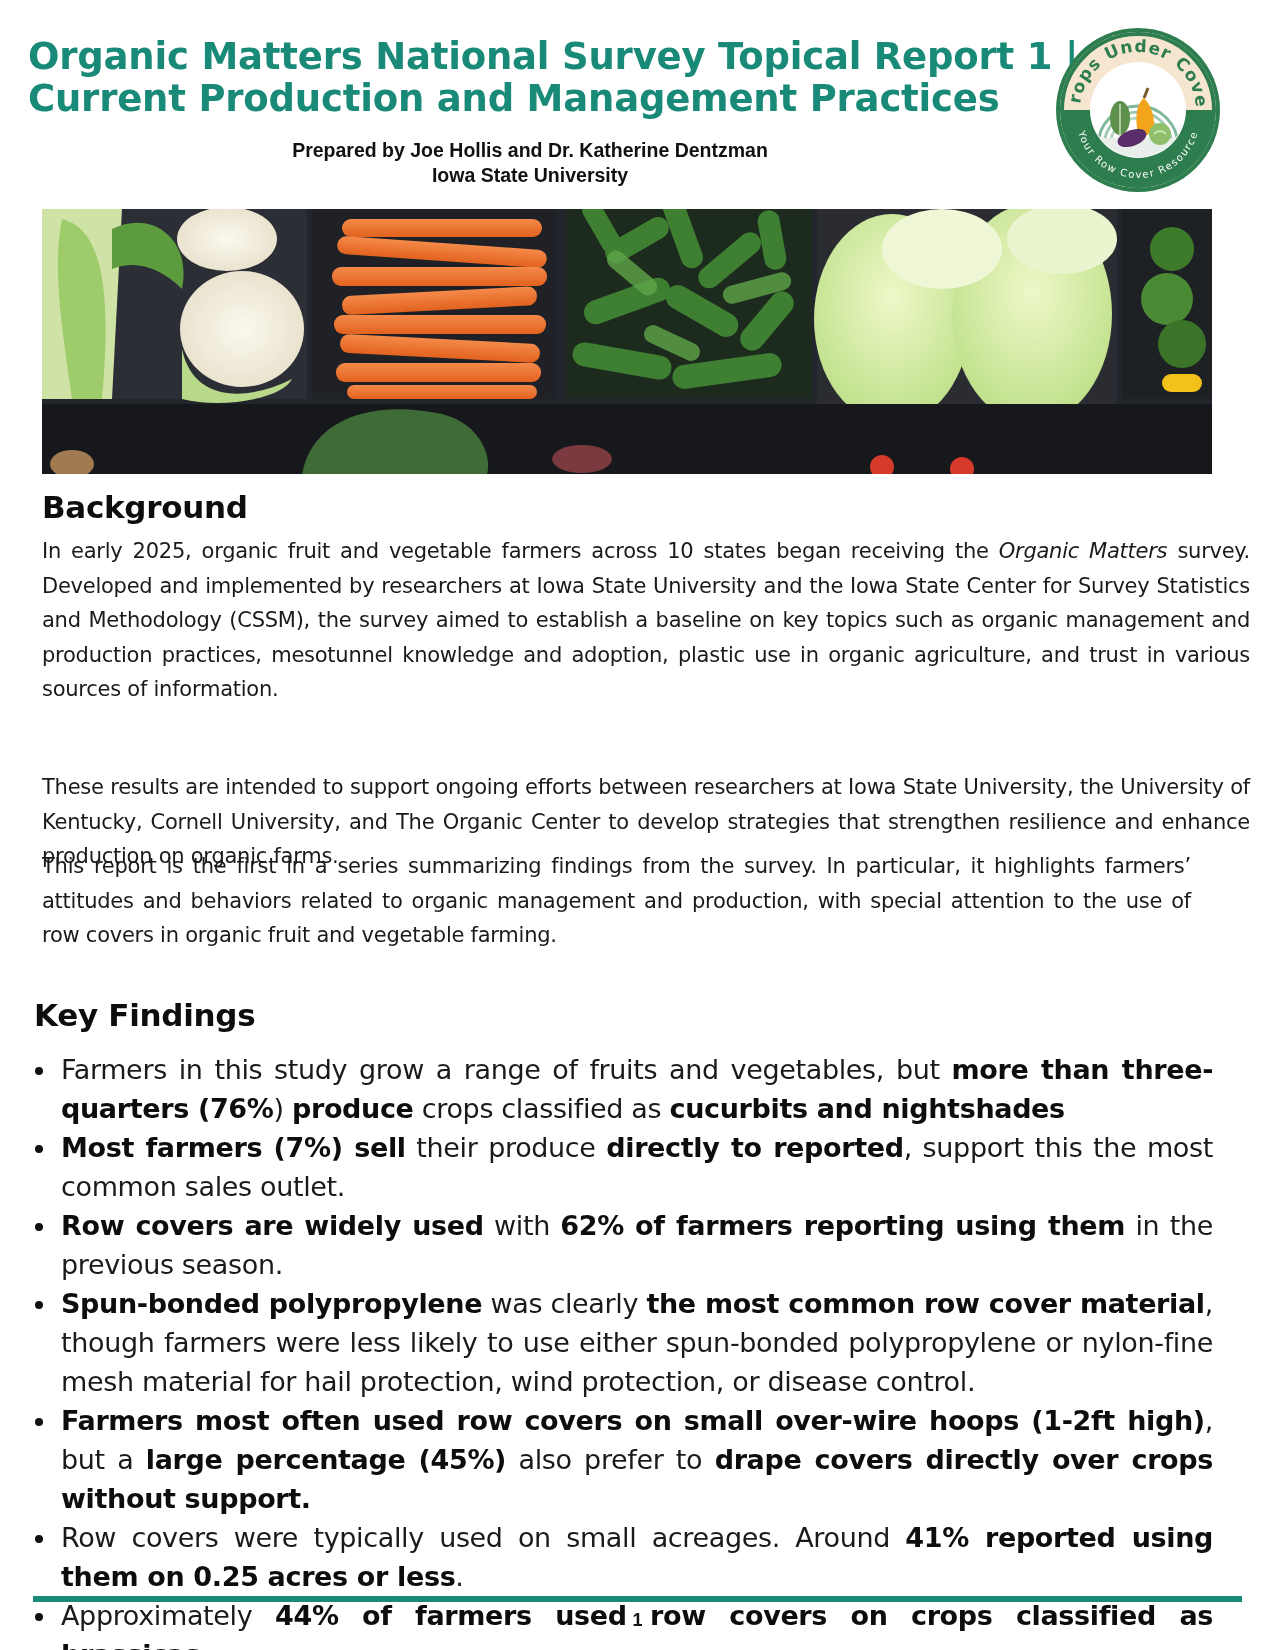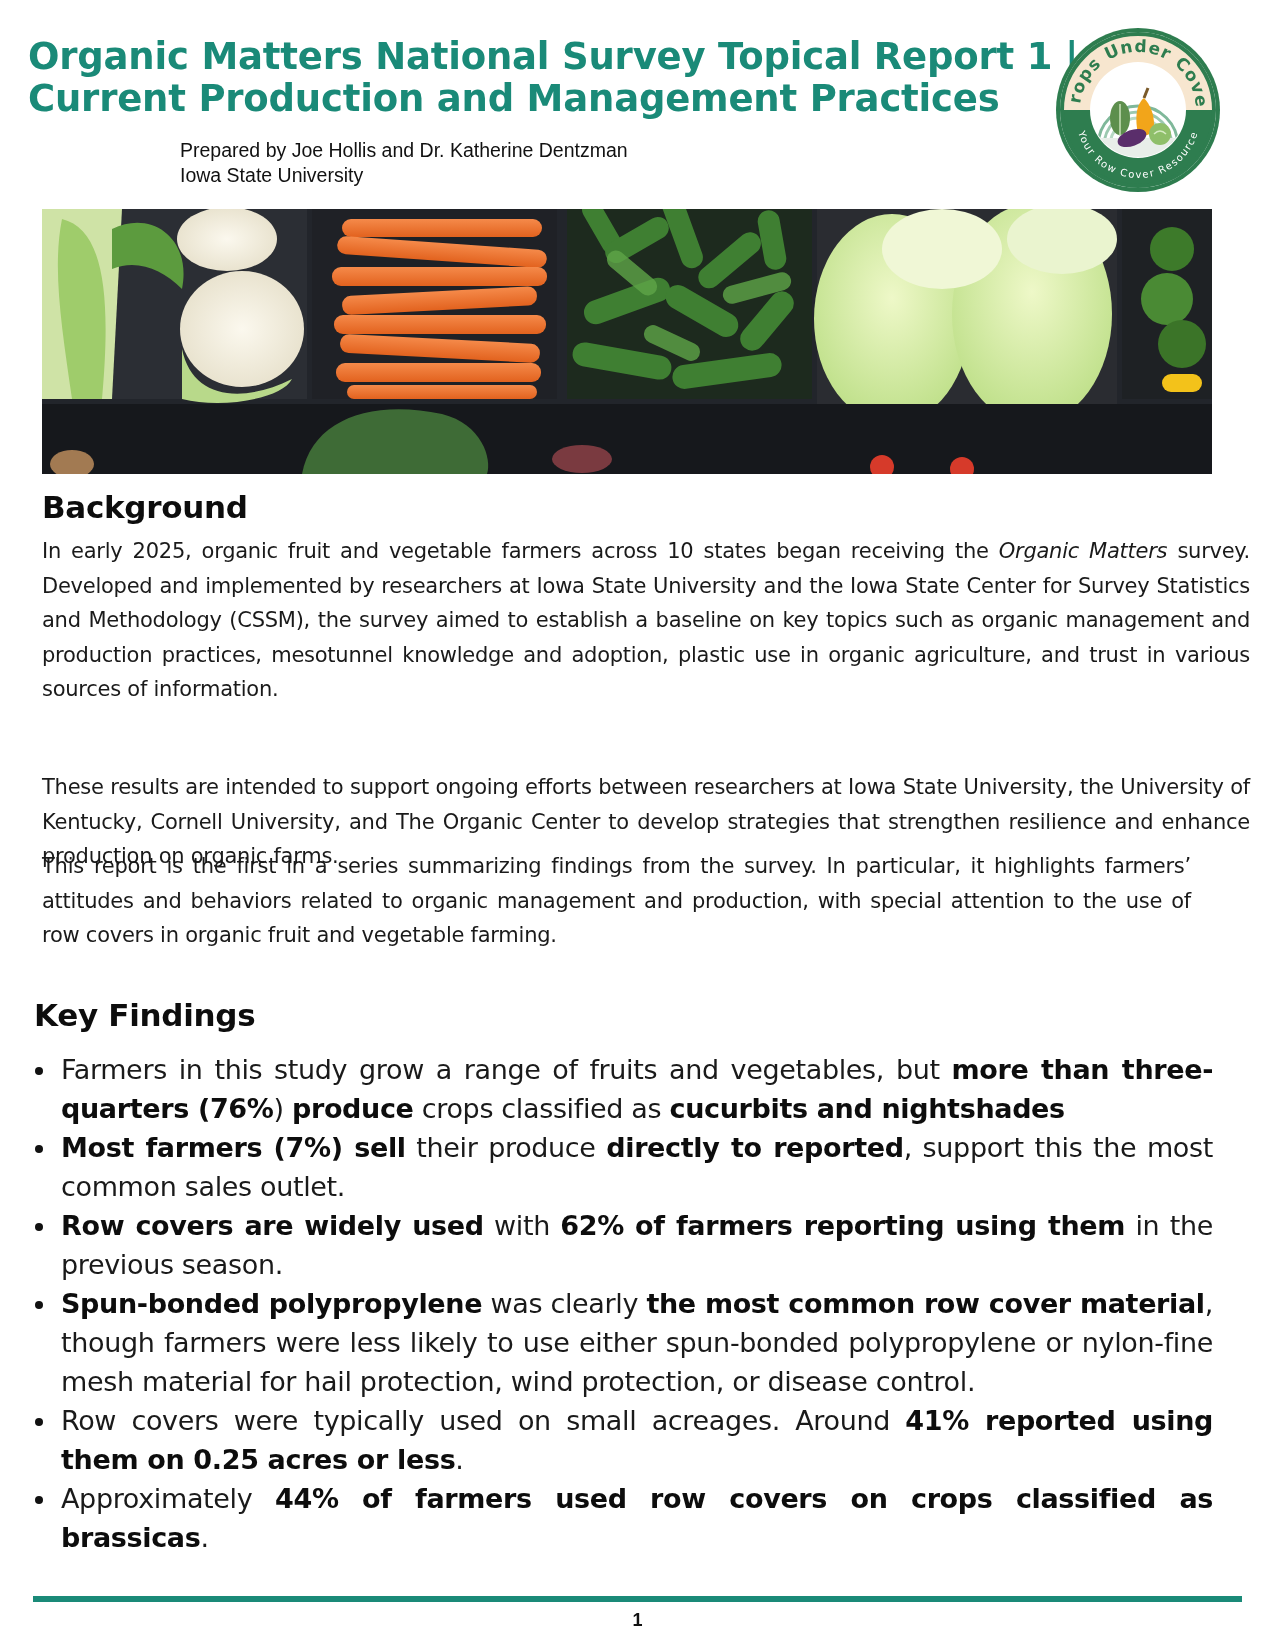--- a/index.html
+++ b/index.html
@@ -2,21 +2,21 @@
 <html><head>
 <meta charset="utf-8">
 <style>
   * { box-sizing: border-box; margin: 0; padding: 0; }
   html, body { width: 1275px; height: 1650px; background: #ffffff; overflow: hidden; }
   body { position: relative; font-family: "DejaVu Sans", sans-serif; color: #1a1a1a; }
 
   .title { position: absolute; left: 28px; top: 36px; width: 1040px; color: #1a8a78; font-weight: bold; font-size: 37px; line-height: 42px; letter-spacing: -0.2px; font-family: "DejaVu Sans", sans-serif; }
   .title div { white-space: nowrap; }
 
-  .byline { position: absolute; left: 180px; top: 138px; width: 700px; font-weight: normal; font-size: 19.5px; line-height: 25px; color: #111; font-family: "Liberation Sans", sans-serif; }
+  .byline { position: absolute; left: 180px; top: 138px; width: 700px; text-align: center; font-weight: bold; font-size: 19.5px; line-height: 25px; color: #111; font-family: "Liberation Sans", sans-serif; }
 
   .logo { position: absolute; left: 1054px; top: 26px; width: 168px; height: 168px; }
 
   .hero { position: absolute; left: 42px; top: 209px; width: 1170px; height: 265px; overflow: hidden; background: #1d1f24; }
 
   .section-h { position: absolute; font-weight: bold; font-size: 31px; color: #0d0d0d; font-family: "DejaVu Sans", sans-serif; letter-spacing: -0.3px; }
 
   .para { position: absolute; left: 42px; font-size: 21px; line-height: 34.5px; color: #1a1a1a; text-align: justify; font-family: "DejaVu Sans", sans-serif; letter-spacing: -0.25px; }
   .para em { font-style: italic; }
 
@@ -164,18 +164,19 @@
 
 <p class="para" style="top:849px; width:1149px;">This report is the first in a series summarizing findings from the survey. In particular, it highlights farmers’ attitudes and behaviors related to organic management and production, with special attention to the use of row covers in organic fruit and vegetable farming.</p>
 
 <div class="section-h" style="left:34px; top:997px;">Key Findings</div>
 
 <ul class="findings">
   <li><span>Farmers in this study grow a range of fruits and vegetables, but </span><b>more than three-quarters (76%</b><span>) </span><b>produce</b><span> crops classified as </span><b>cucurbits and nightshades</b></li>
   <li><b>Most farmers (7%) sell</b><span> their produce </span><b>directly to reported</b><span>, support this the most common sales outlet.</span></li>
   <li><b>Row covers are widely used</b><span> with </span><b>62% of farmers reporting using them</b><span> in the previous season.</span></li>
   <li><b>Spun-bonded polypropylene</b><span> was clearly </span><b>the most common row cover material</b><span>, though farmers were less likely to use either spun-bonded polypropylene or nylon-fine mesh material for hail protection, wind protection, or disease control.</span></li>
+  <li><b>Farmers most often used row covers on small over-wire hoops (1-2ft high)</b><span>, but a </span><b>large percentage (45%)</b><span> also prefer to </span><b>drape covers directly over crops without support.</b></li>
   <li><span>Row covers were typically used on small acreages. Around </span><b>41% reported using them on 0.25 acres or less</b><span>.</span></li>
   <li><span>Approximately </span><b>44% of farmers used row covers on crops classified as brassicas</b><span>.</span></li>
 </ul>
 
 <div class="rule"></div>
 <div class="pageno">1</div>
 
 </body></html>

